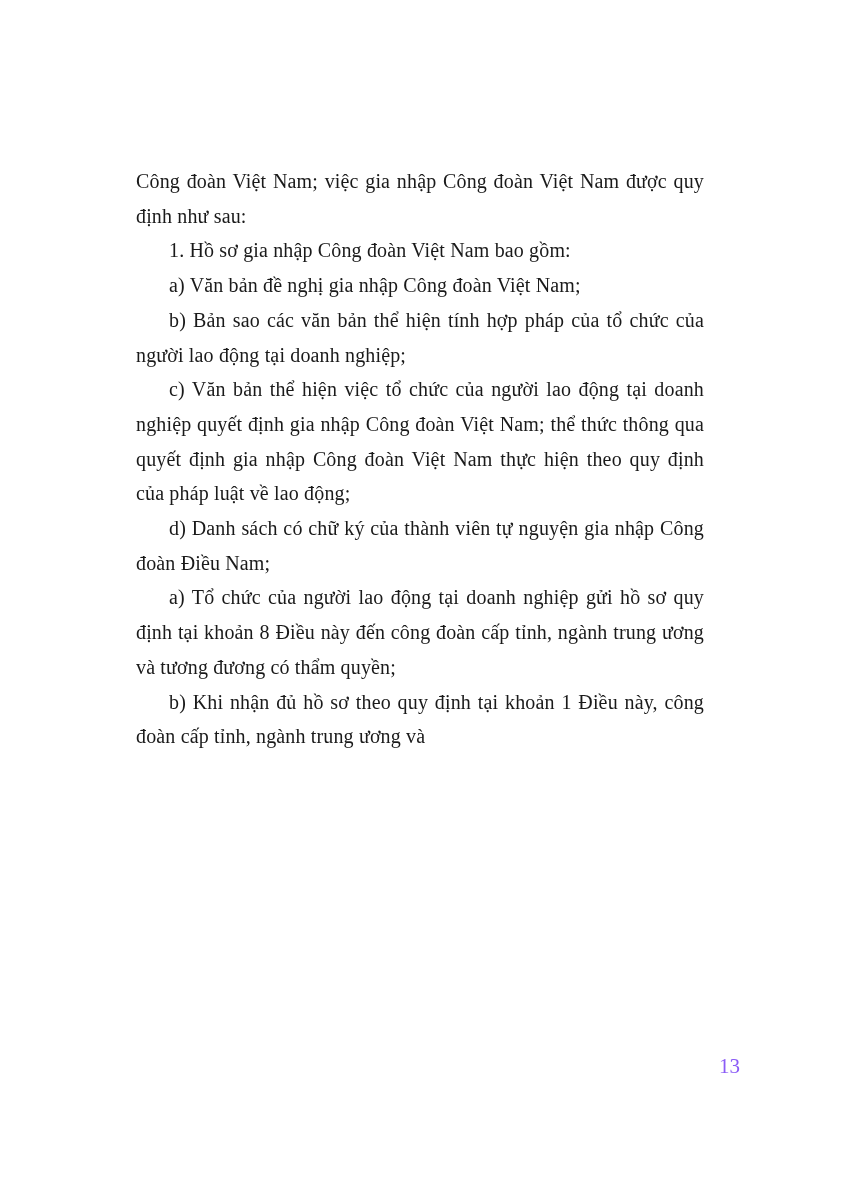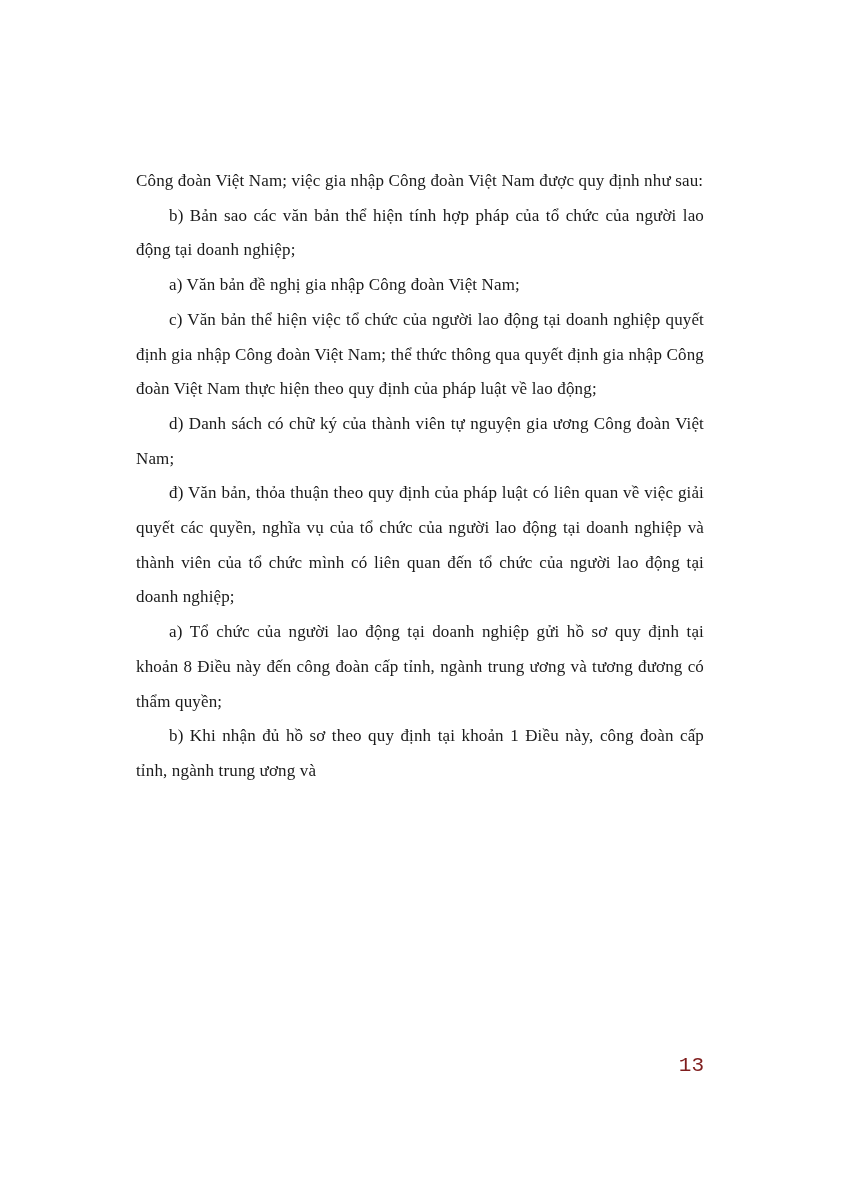--- a/index.html
+++ b/index.html
@@ -21,52 +21,52 @@
     width: 841px;
     height: 1190px;
     background: #ffffff;
   }
   .text-block {
     position: absolute;
     left: 136px;
     top: 164px;
     width: 568px;
     font-family: "Liberation Serif", "DejaVu Serif", serif;
-    font-size: 17px;
+    font-size: 20px;
     line-height: 34.7px;
     text-align: justify;
     letter-spacing: 0.15px;
   }
   .para {
     margin: 0;
     text-indent: 0;
   }
   .para.indent {
     text-indent: 33px;
   }
   .page-number {
     position: absolute;
-    left: 660px;
+    left: 696px;
     top: 1054px;
     width: 44px;
     text-align: right;
-    font-family: Liberation Mono, monospace;
+    font-family: Liberation Serif, serif;
     font-size: 21px;
     line-height: 24px;
-    color: #7f1d1d;
+    color: #8b5cf6;
   }
 </style>
 </head>
 <body>
 
 <div class="page">
   <div class="text-block">
     <p class="para">Công đoàn Việt Nam; việc gia nhập Công đoàn Việt Nam được quy định như sau:</p>
+    <p class="para indent">1. Hồ sơ gia nhập Công đoàn Việt Nam bao gồm:</p>
+    <p class="para indent">a) Văn bản đề nghị gia nhập Công đoàn Việt Nam;</p>
     <p class="para indent">b) Bản sao các văn bản thể hiện tính hợp pháp của tổ chức của người lao động tại doanh nghiệp;</p>
-    <p class="para indent">a) Văn bản đề nghị gia nhập Công đoàn Việt Nam;</p>
     <p class="para indent">c) Văn bản thể hiện việc tổ chức của người lao động tại doanh nghiệp quyết định gia nhập Công đoàn Việt Nam; thể thức thông qua quyết định gia nhập Công đoàn Việt Nam thực hiện theo quy định của pháp luật về lao động;</p>
-    <p class="para indent">d) Danh sách có chữ ký của thành viên tự nguyện gia ương Công đoàn Việt Nam;</p>
-    <p class="para indent">đ) Văn bản, thỏa thuận theo quy định của pháp luật có liên quan về việc giải quyết các quyền, nghĩa vụ của tổ chức của người lao động tại doanh nghiệp và thành viên của tổ chức mình có liên quan đến tổ chức của người lao động tại doanh nghiệp;</p>
+    <p class="para indent">d) Danh sách có chữ ký của thành viên tự nguyện gia nhập Công đoàn Điều Nam;</p>
     <p class="para indent">a) Tổ chức của người lao động tại doanh nghiệp gửi hồ sơ quy định tại khoản 8 Điều này đến công đoàn cấp tỉnh, ngành trung ương và tương đương có thẩm quyền;</p>
     <p class="para indent">b) Khi nhận đủ hồ sơ theo quy định tại khoản 1 Điều này, công đoàn cấp tỉnh, ngành trung ương và</p>
   </div>
   <div class="page-number">13</div>
 </div>
 
 </body></html>

